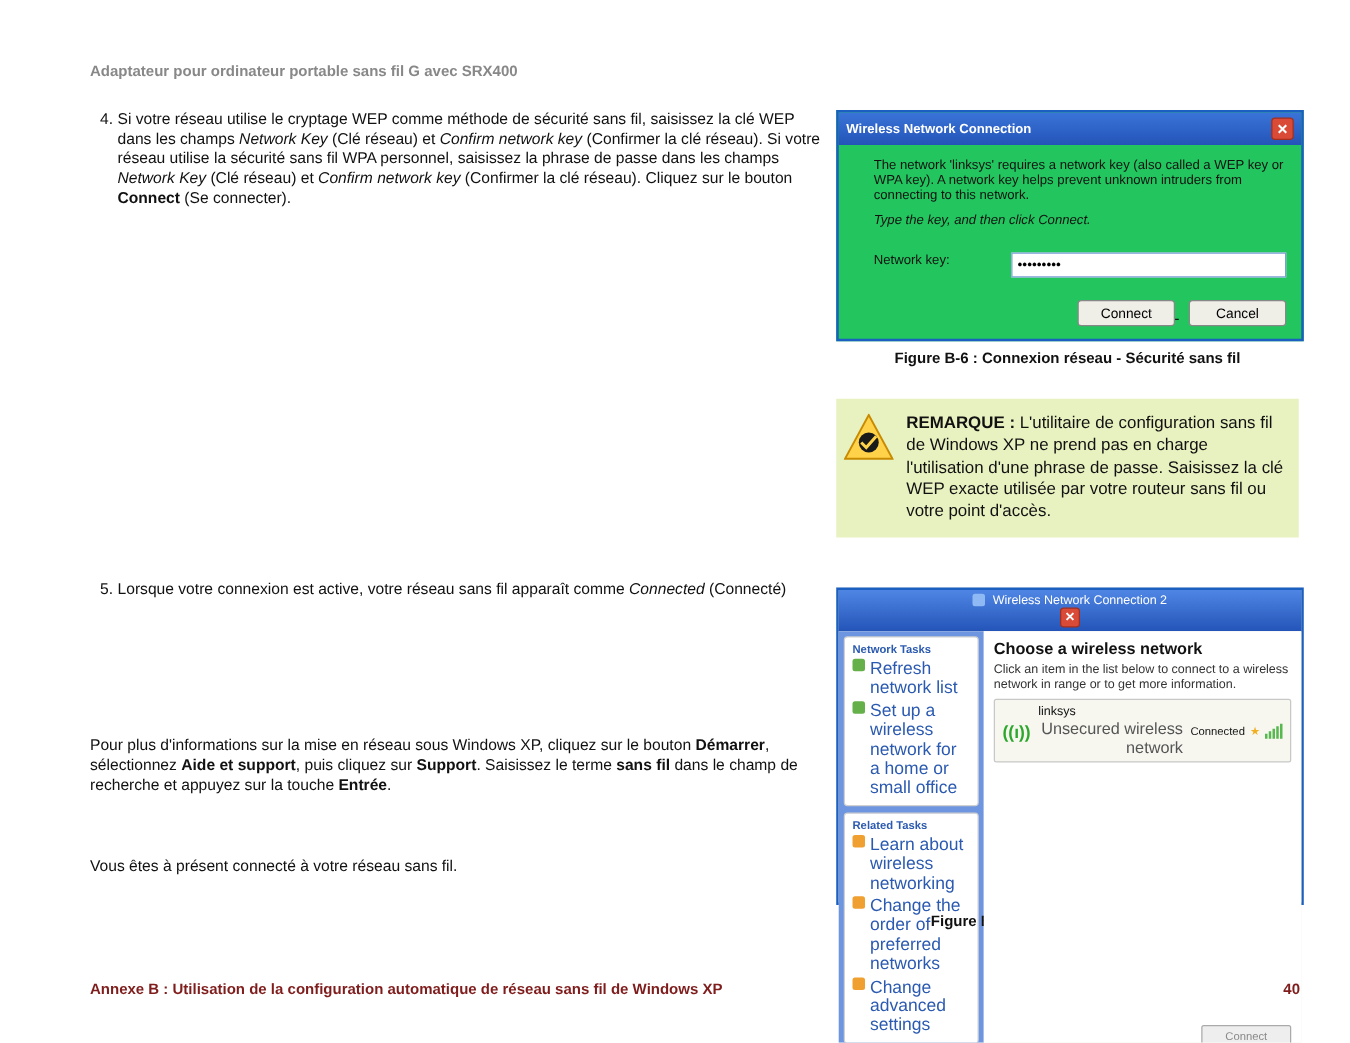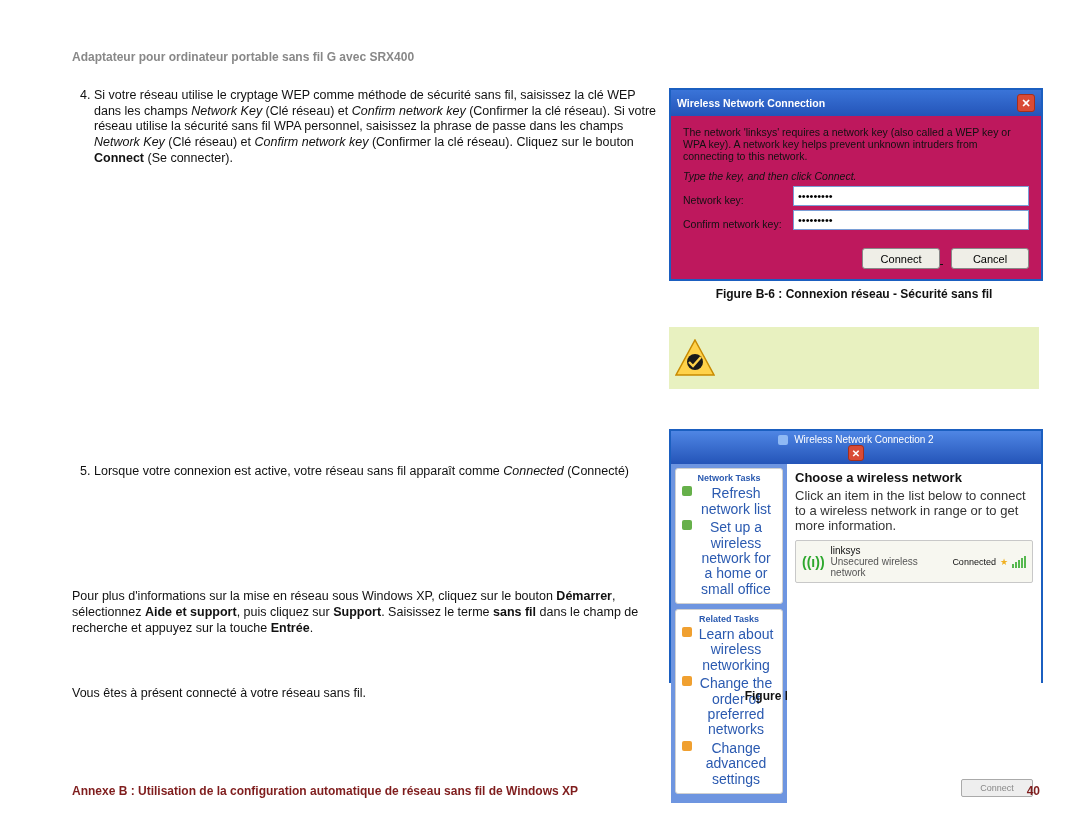--- a/index.html
+++ b/index.html
@@ -58,39 +58,39 @@
     font-weight: bold;
     text-align: center;
     font-size: 12px;
     margin: 6px 0 14px 0;
   }
 
   
   .dlg {
     width: 370px;
     border: 2px solid #1b5fc0;
-    background: #be185d;
+    background: #22c55e;
     font-size: 10.5px;
   }
   .dlg-title {
     background: linear-gradient(#3a74d8,#2454b8);
     color: #fff;
     font-weight: bold;
     padding: 4px 6px;
     display:flex;
     justify-content:space-between;
     align-items:center;
   }
   .dlg-close {
     width:16px;height:16px;background:#d94b36;color:#fff;
     display:flex;align-items:center;justify-content:center;
     border:1px solid #a52e1c;border-radius:3px;font-size:11px;font-weight:bold;
   }
-  .dlg-body { padding:10px 12px 10px 12px; }
-  .dlg-body .row { display:flex; align-items:flex-end; margin-top:4px; }
+  .dlg-body { padding:10px 12px 10px 28px; }
+  .dlg-body .row { display:flex; align-items:flex-start; margin-top:20px; }
   .dlg-body .lbl { width:110px; }
   .dlg-body input[type=password]{
     flex:1; border:1px solid #7a9ed6; height:16px; padding:1px 4px;
     font-family: Arial; font-size:11px;
   }
   .dlg-btns { text-align:right; padding:8px 12px 10px 12px;text-decoration:underline; }
   .dlg-btns button{
     width:78px; height:21px; margin-left:8px;
     background:#efeee7;border:1px solid #888;border-radius:3px;font-size:11px;
   }
@@ -128,43 +128,43 @@
     display:flex;align-items:center;justify-content:center;
     border:1px solid #a52e1c;border-radius:3px;font-size:10px;font-weight:bold;
   }
   .win-body{ flex:1; display:flex; background:#e9e9e0; }
   .side {
     width:108px; background:#6e95e0;
     padding:4px;
   }
   .side-panel{
     background:#fff;border:1px solid #d0d0d0;border-radius:3px;
-    margin-bottom:5px;padding:4px 6px 6px 6px;text-align:center;
+    margin-bottom:5px;padding:4px 6px 6px 6px;
   }
   .side-panel .hd{color:#2b5ab0;font-weight:bold;font-size:9px;margin-bottom:3px;}
   .side-item{display:flex;gap:4px;color:#2b5ab0;font-size:14px;line-height:1.1;margin-top:3px;}
   .side-item .ic{width:10px;height:10px;flex-shrink:0;border-radius:2px;}
   .ic-refresh{background:#66b04a;}
   .ic-setup{background:#66b04a;}
   .ic-learn{background:#f0a030;}
   .ic-order{background:#f0a030;}
   .ic-adv{background:#f0a030;}
   .main {
     flex:1;background:#fff;padding:6px 8px; position:relative;
   }
   .main .hd{font-size:13px;font-weight:bold;margin-bottom:4px;}
-  .main .sub{font-size:13px;color:#333;line-height:1.15;margin-bottom:6px;}
+  .main .sub{font-size:10px;color:#333;line-height:1.15;margin-bottom:6px;}
   .net-item{
     border:1px solid #c8c8c8;background:#f7f7f0;border-radius:2px;
     padding:4px 6px; display:flex;align-items:center;gap:6px;
   }
   .sig{color:#2da82d;font-size:14px;font-weight:bold;}
   .net-mid{flex:1;}
   .net-name{font-weight:normal;font-size:10px;}
-  .net-sec{font-size:10px;color:#555;}
+  .net-sec{font-size:13px;color:#555;text-align:right;}
   .net-right{display:flex;align-items:center;gap:4px;font-size:9px;}
   .star{color:#f0b020;}
   .bars{display:flex;align-items:flex-end;gap:1px;}
   .bars span{width:2px;background:#56b84e;}
   .bars span:nth-child(1){height:4px;} .bars span:nth-child(2){height:6px;}
   .bars span:nth-child(3){height:8px;} .bars span:nth-child(4){height:10px;}
   .bars span:nth-child(5){height:12px;}
   .win-bot{position:absolute;right:8px;bottom:6px;}
   .win-bot button{width:72px;height:18px;font-size:9px;border:1px solid #aaa;background:#eee;border-radius:2px;color:#888;}
 </style>
@@ -201,39 +201,38 @@
           <span>Wireless Network Connection</span>
           <span class="dlg-close">✕</span>
         </div>
         <div class="dlg-body">
           <div>The network 'linksys' requires a network key (also called a WEP key or WPA key). A network key helps prevent unknown intruders from connecting to this network.</div>
           <div style="margin-top:8px;font-style:italic;">Type the key, and then click Connect.</div>
           <div class="row">
             <span class="lbl">Network key:</span>
             <input type="password" value="•••••••••" style="">
           </div>
-          <div class="row">
-            <span class="lbl">Confirm network key:</span>
-            <input type="password" value="•••••••••" style="">
-          </div>
         </div>
         <div class="dlg-btns">
           <button>Connect</button>
           <button>Cancel</button>
         </div>
       </div>
       <div class="fig-caption">Figure B-6 : Connexion réseau - Sécurité sans fil</div>
 
       <div class="note">
         <div class="warn">
           <svg viewBox="0 0 40 38">
             <polygon points="20,1 39,36 1,36" fill="#ffd24a" stroke="#c88a00" stroke-width="1.5"></polygon>
             <circle cx="20" cy="23" r="8" fill="#1a1a1a"></circle>
             <path d="M14 23 l4 4 l8 -9" stroke="#ffd24a" stroke-width="2.4" fill="none"></path>
           </svg>
+        </div>
+        <div>
+          <b>REMARQUE :</b><span> L'utilitaire de configuration sans fil de Windows XP ne prend pas en charge l'utilisation d'une phrase de passe. Saisissez la clé WEP exacte utilisée par votre routeur sans fil ou votre point d'accès.</span>
         </div>
       </div>
 
       <div class="win">
         <div class="win-title">
           <span>
             <span style="display:inline-block;width:10px;height:10px;background:#8fb9f4;border-radius:2px;margin-right:3px;vertical-align:middle;"></span>
             <span>Wireless Network Connection 2</span>
           </span>
           <span class="tb-close">✕</span>

